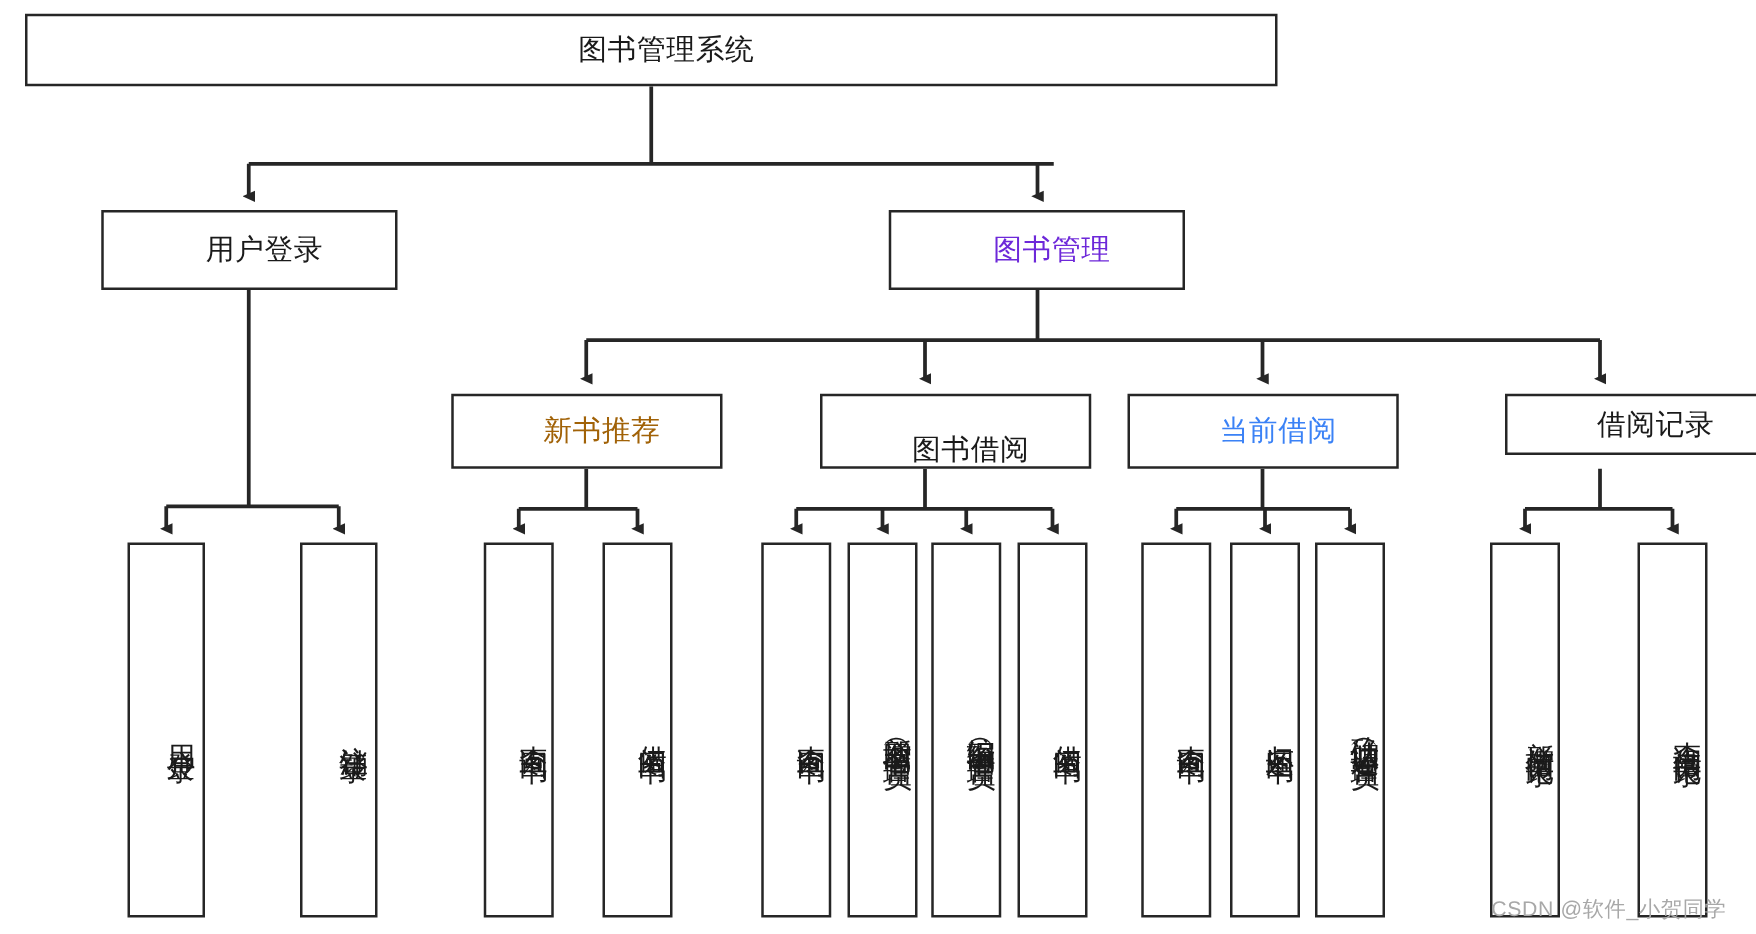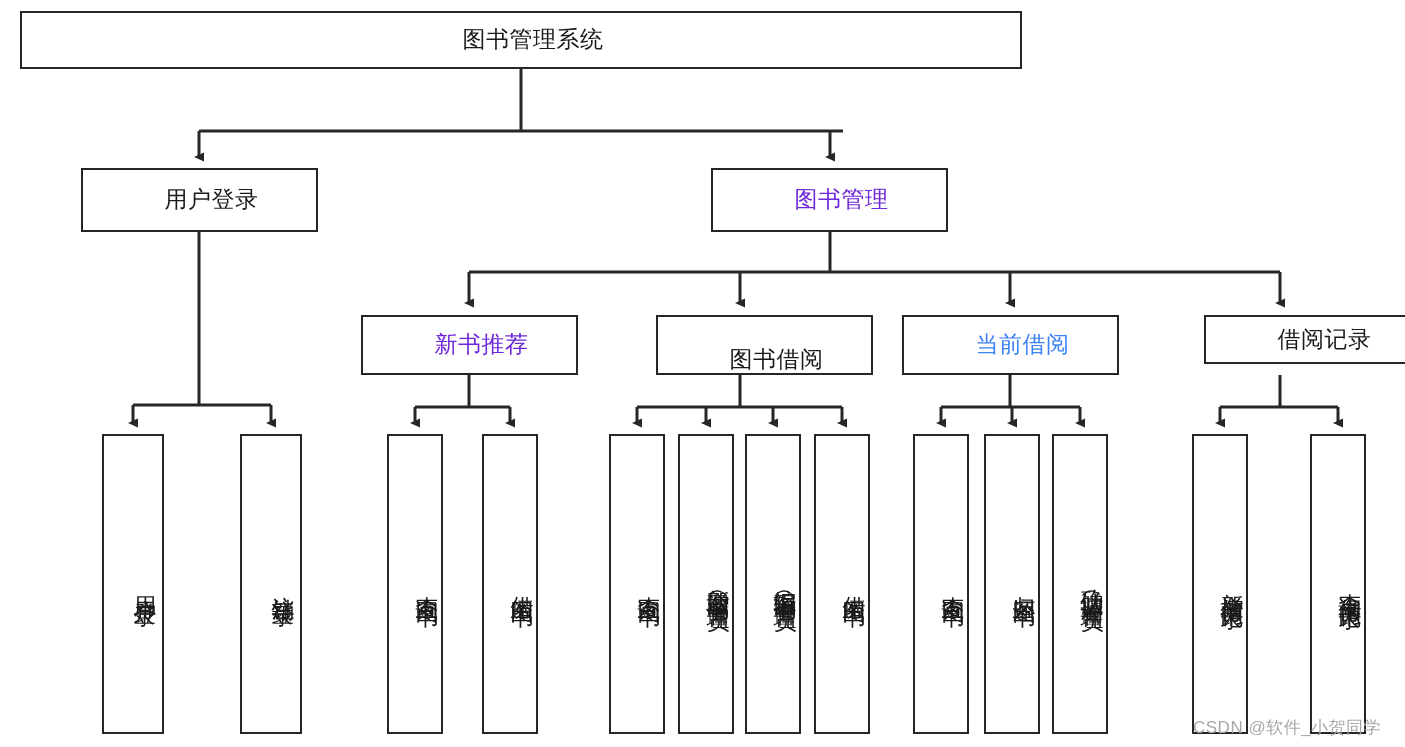--- a/index.html
+++ b/index.html
@@ -127,21 +127,21 @@
     <span class="label">图书管理系统</span>
   </div>
 
   <div class="node horiz" style="left: 81px; top: 168px; width: 237px; height: 64px; border-color: rgb(38, 38, 38); background: rgb(255, 255, 255); color: rgb(26, 26, 26);">
     <span class="label">用户登录</span>
   </div>
   <div class="node horiz" style="left: 711px; top: 168px; width: 237px; height: 64px; border-color: rgb(38, 38, 38); background: rgb(255, 255, 255); color: #6d28d9;">
     <span class="label">图书管理</span>
   </div>
 
-  <div class="node horiz" style="left: 361px; top: 315px; width: 217px; height: 60px; border-color: rgb(38, 38, 38); background: rgb(255, 255, 255); color: #6d28d9;">
+  <div class="node horiz" style="left: 361px; top: 315px; width: 217px; height: 60px; border-color: rgb(38, 38, 38); background: rgb(255, 255, 255); color: #a16207;">
     <span class="label">新书推荐</span>
   </div>
   <div class="node horiz" style="left: 656px; top: 315px; width: 217px; height: 60px; border-color: rgb(38, 38, 38); background: rgb(255, 255, 255); color: rgb(26, 26, 26); align-items: flex-end;">
     <span class="label">图书借阅</span>
   </div>
   <div class="node horiz" style="left: 902px; top: 315px; width: 217px; height: 60px; border-color: rgb(38, 38, 38); background: rgb(255, 255, 255); color: #3b82f6;">
     <span class="label">当前借阅</span>
   </div>
   <div class="node horiz" style="left: 1204px; top: 315px; width: 217px; height: 49px; border-color: rgb(38, 38, 38); background: rgb(255, 255, 255); color: rgb(26, 26, 26);">
     <span class="label">借阅记录</span>

